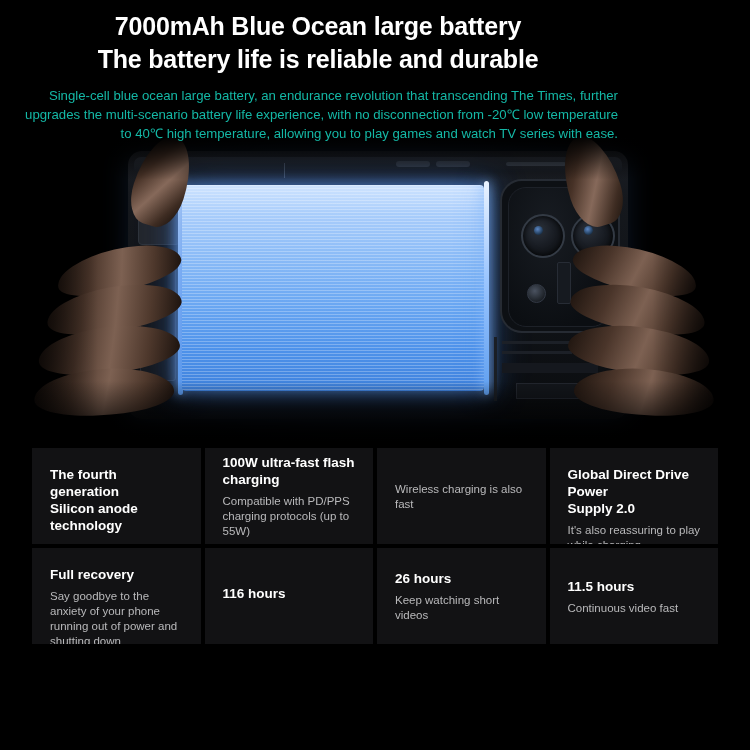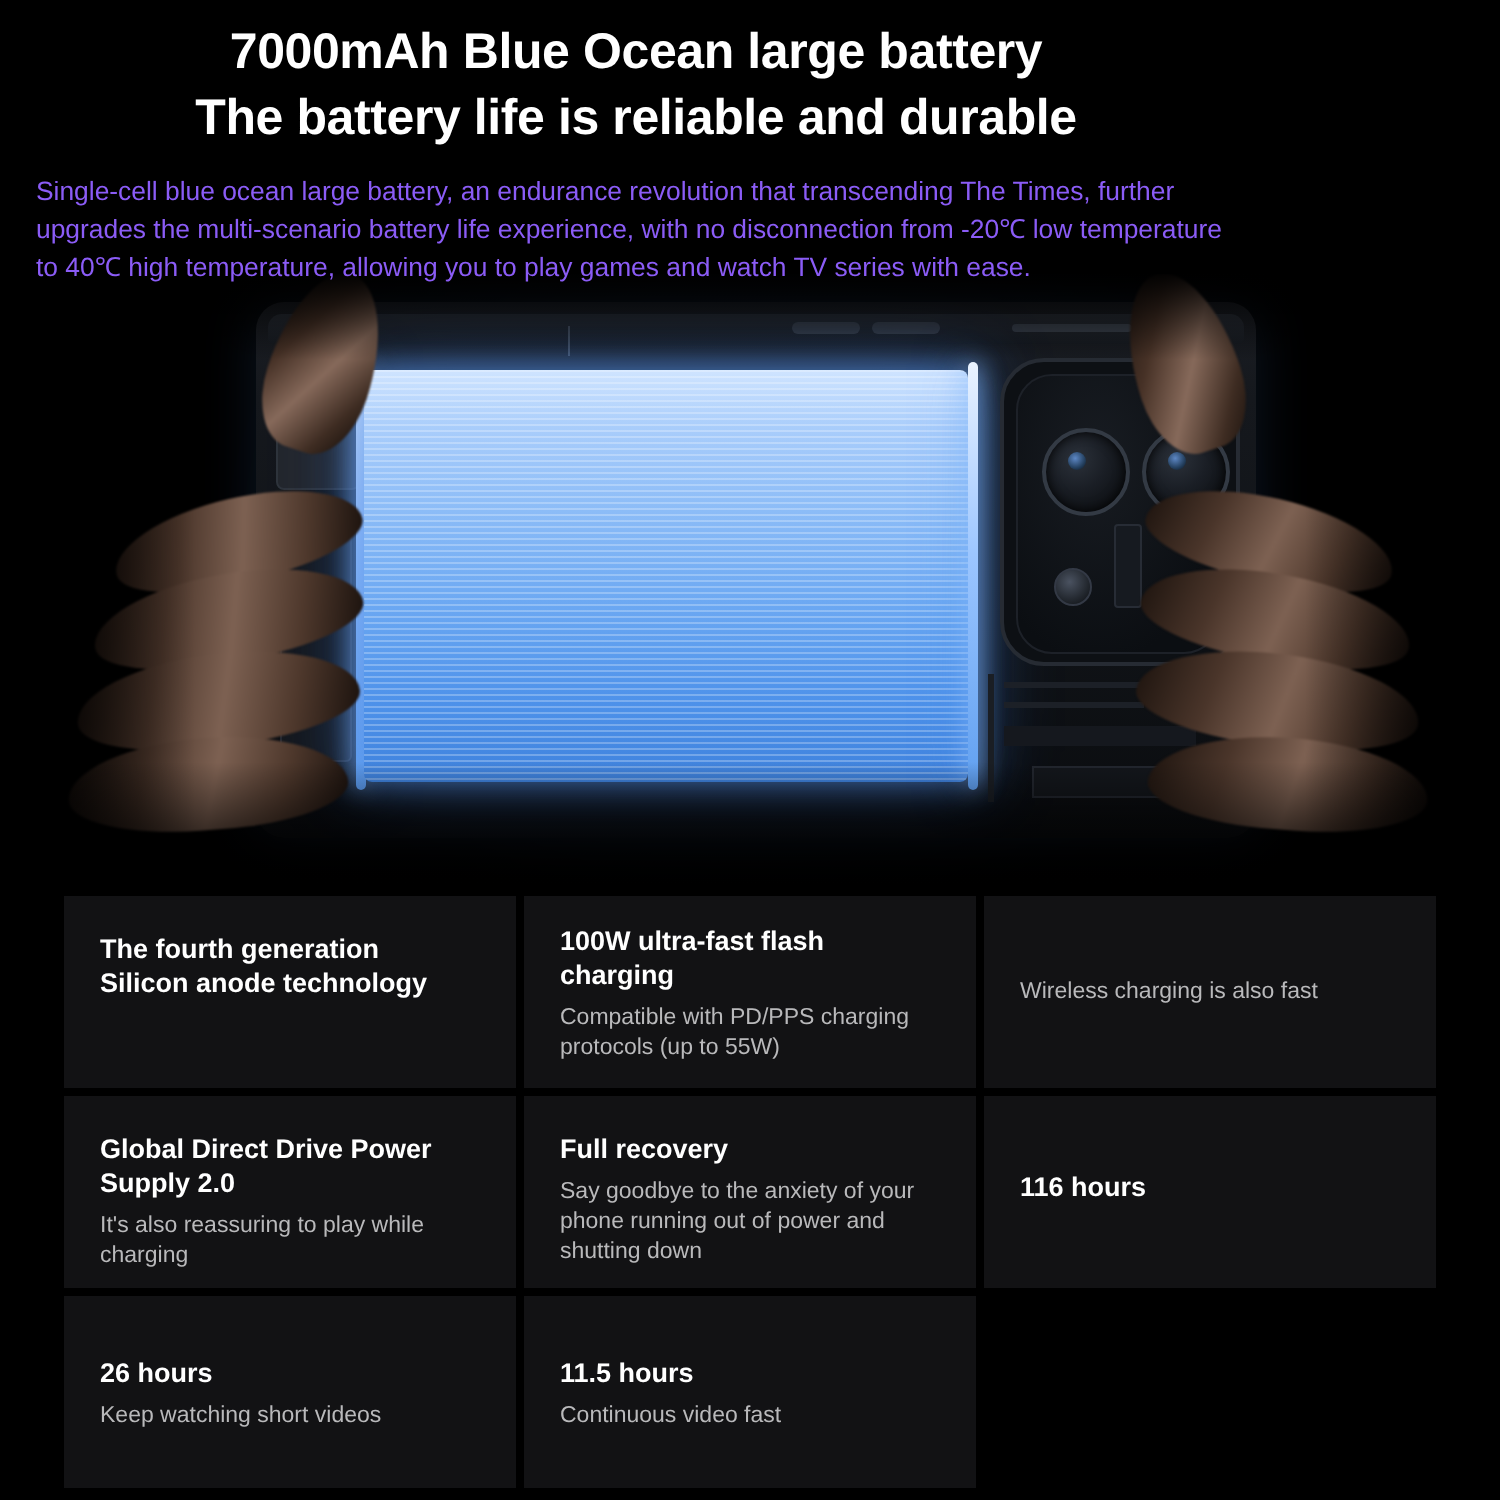--- a/index.html
+++ b/index.html
@@ -38,22 +38,22 @@
     font-weight: bold;
     line-height: 33px;
     letter-spacing: -0.2px;
     color: #ffffff;
   }
   .desc {
     margin: 10px auto 0;
     width: 600px;
     font-size: 13.2px;
     line-height: 19px;
-    color: #8b5cf6;
-    text-align: left;
+    color: #14b8a6;
+    text-align: right;
   }
 
   
   .hero {
     position: absolute;
     top: 137px;
     left: 0;
     width: 750px;
     height: 305px;
     background: #000000;
@@ -267,21 +267,21 @@
     pointer-events: none;
   }
 
   
   .grid {
     position: absolute;
     left: 32px;
     top: 448px;
     width: 686px;
     display: grid;
-    grid-template-columns: 1fr 1fr 1fr;
+    grid-template-columns: 1fr 1fr 1fr 1fr;
     grid-auto-rows: 96px;
     gap: 4px;
   }
   .card {
     background: #121214;
     padding: 18px 16px 0 18px;
     box-sizing: border-box;
     overflow: hidden;
   }
   .card.center-v { display: flex; flex-direction: column; justify-content: center; padding-top: 1px; }

